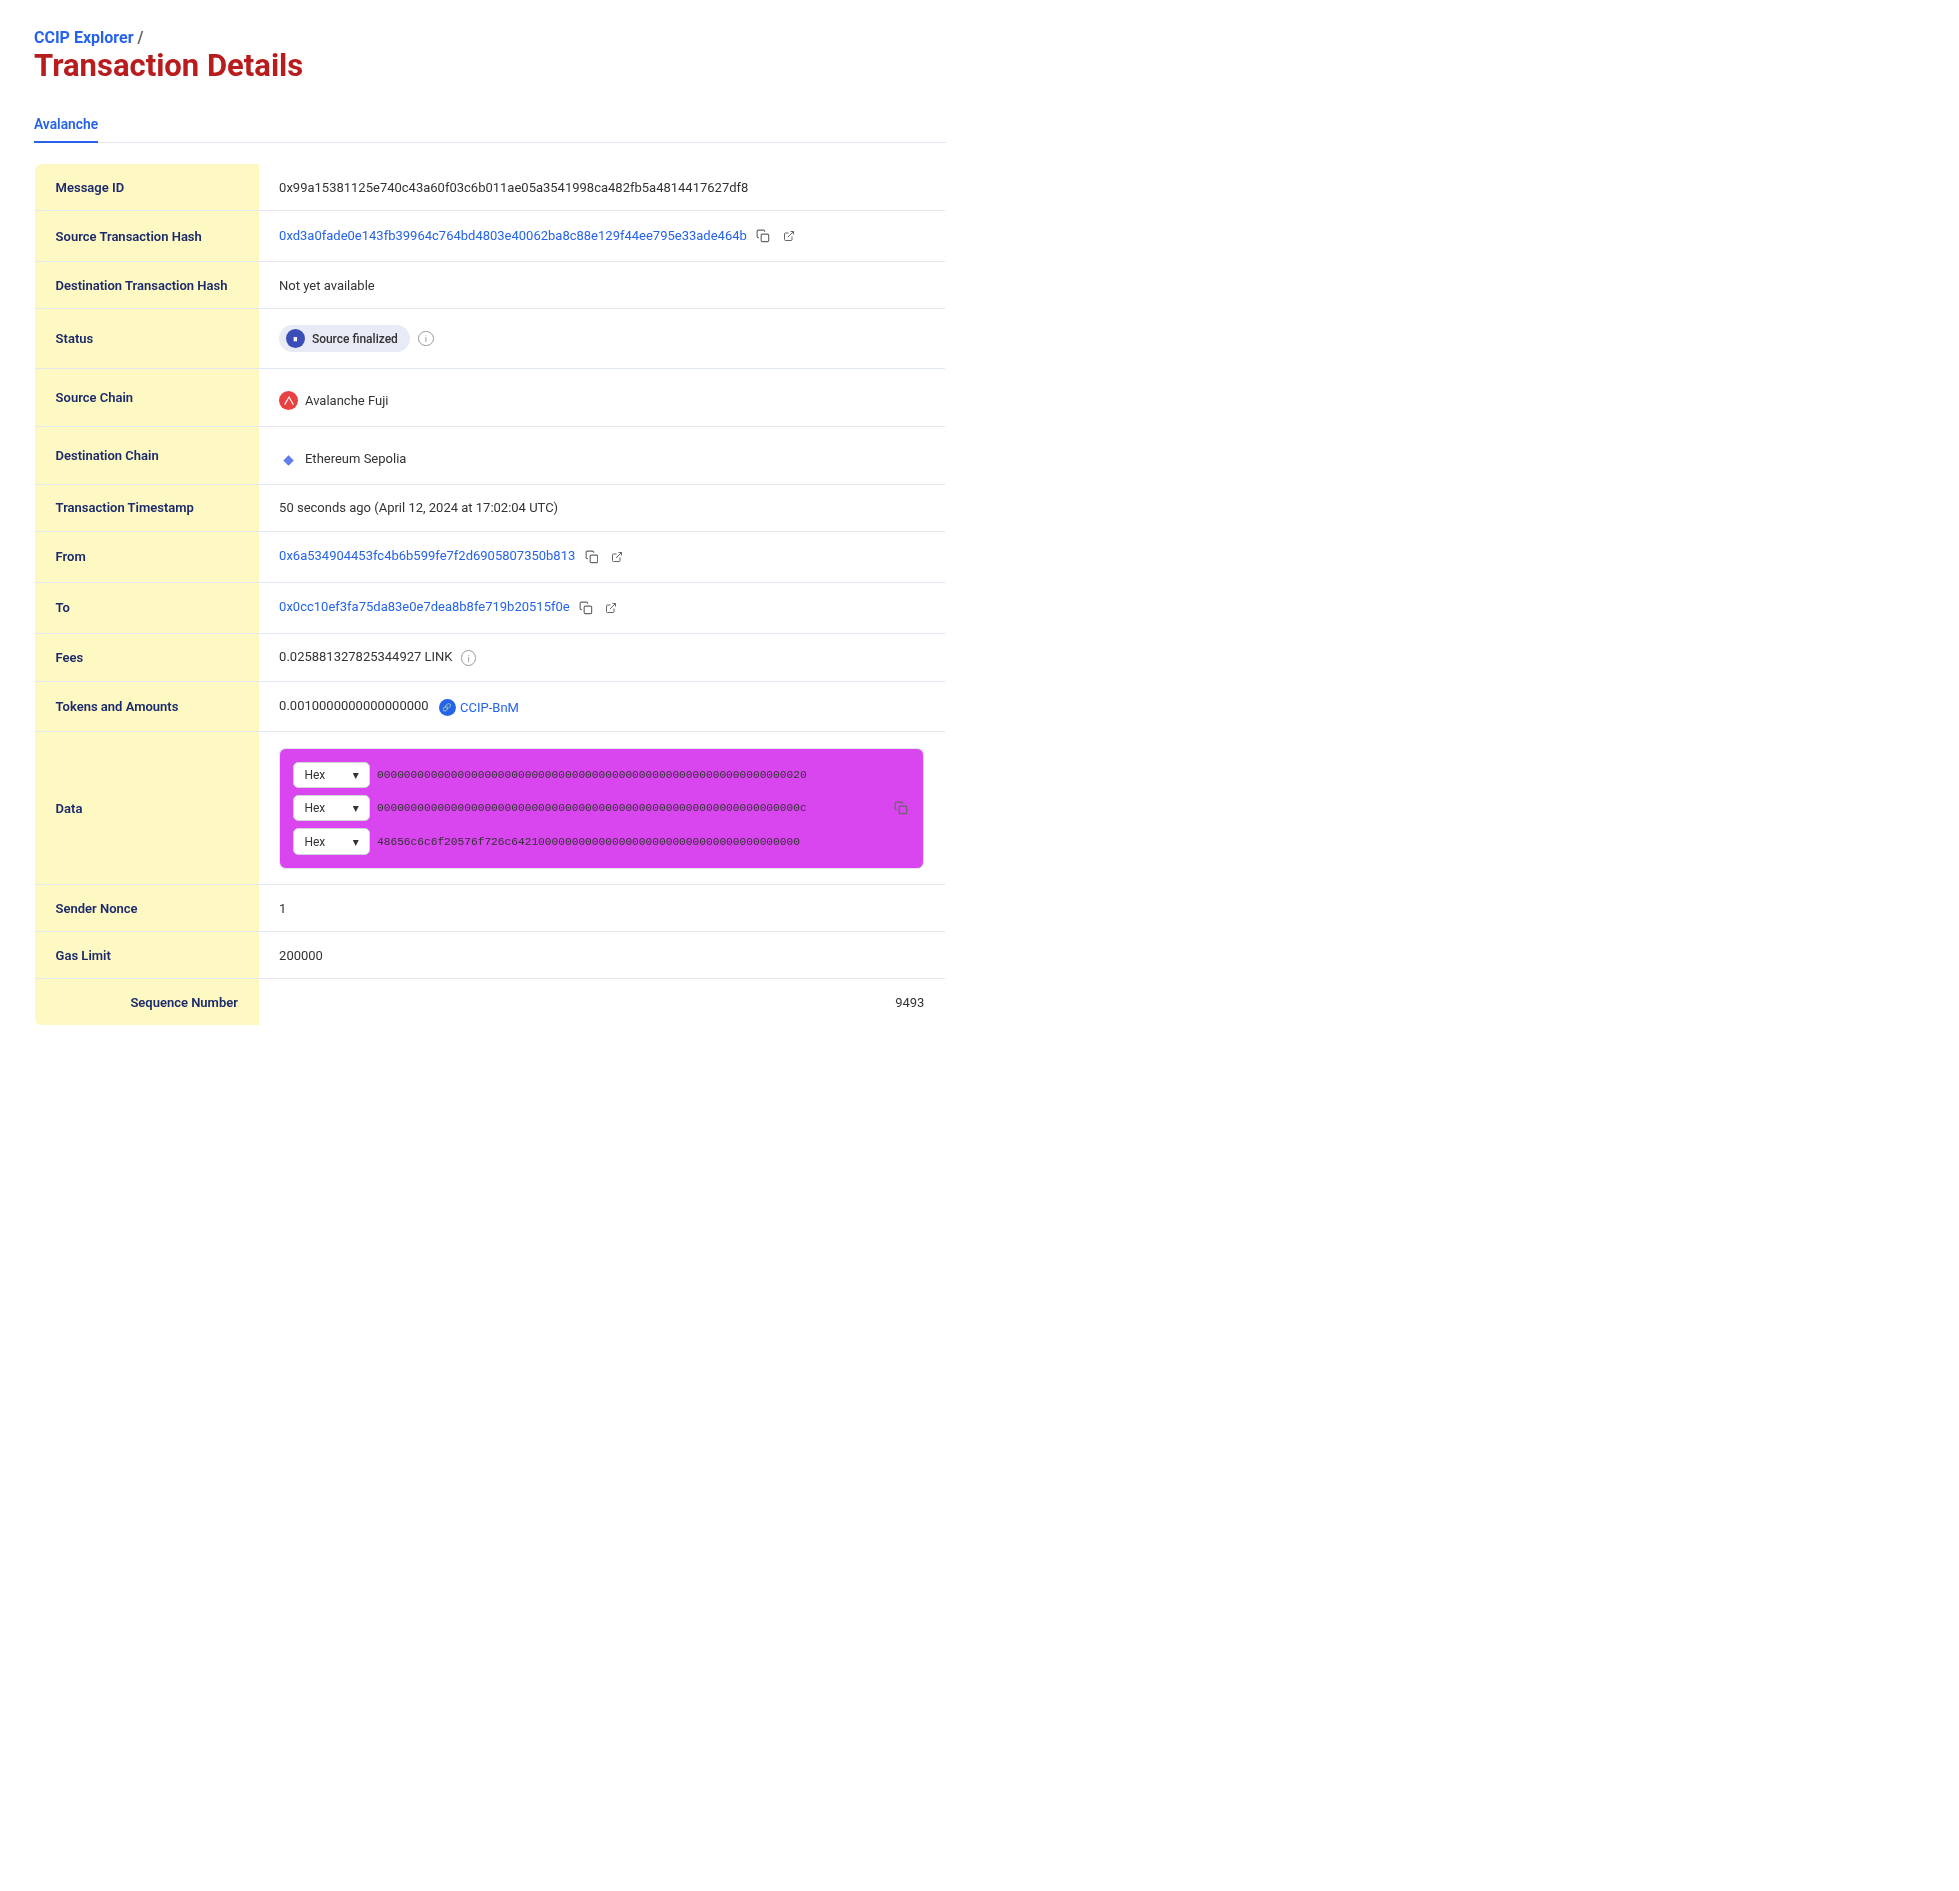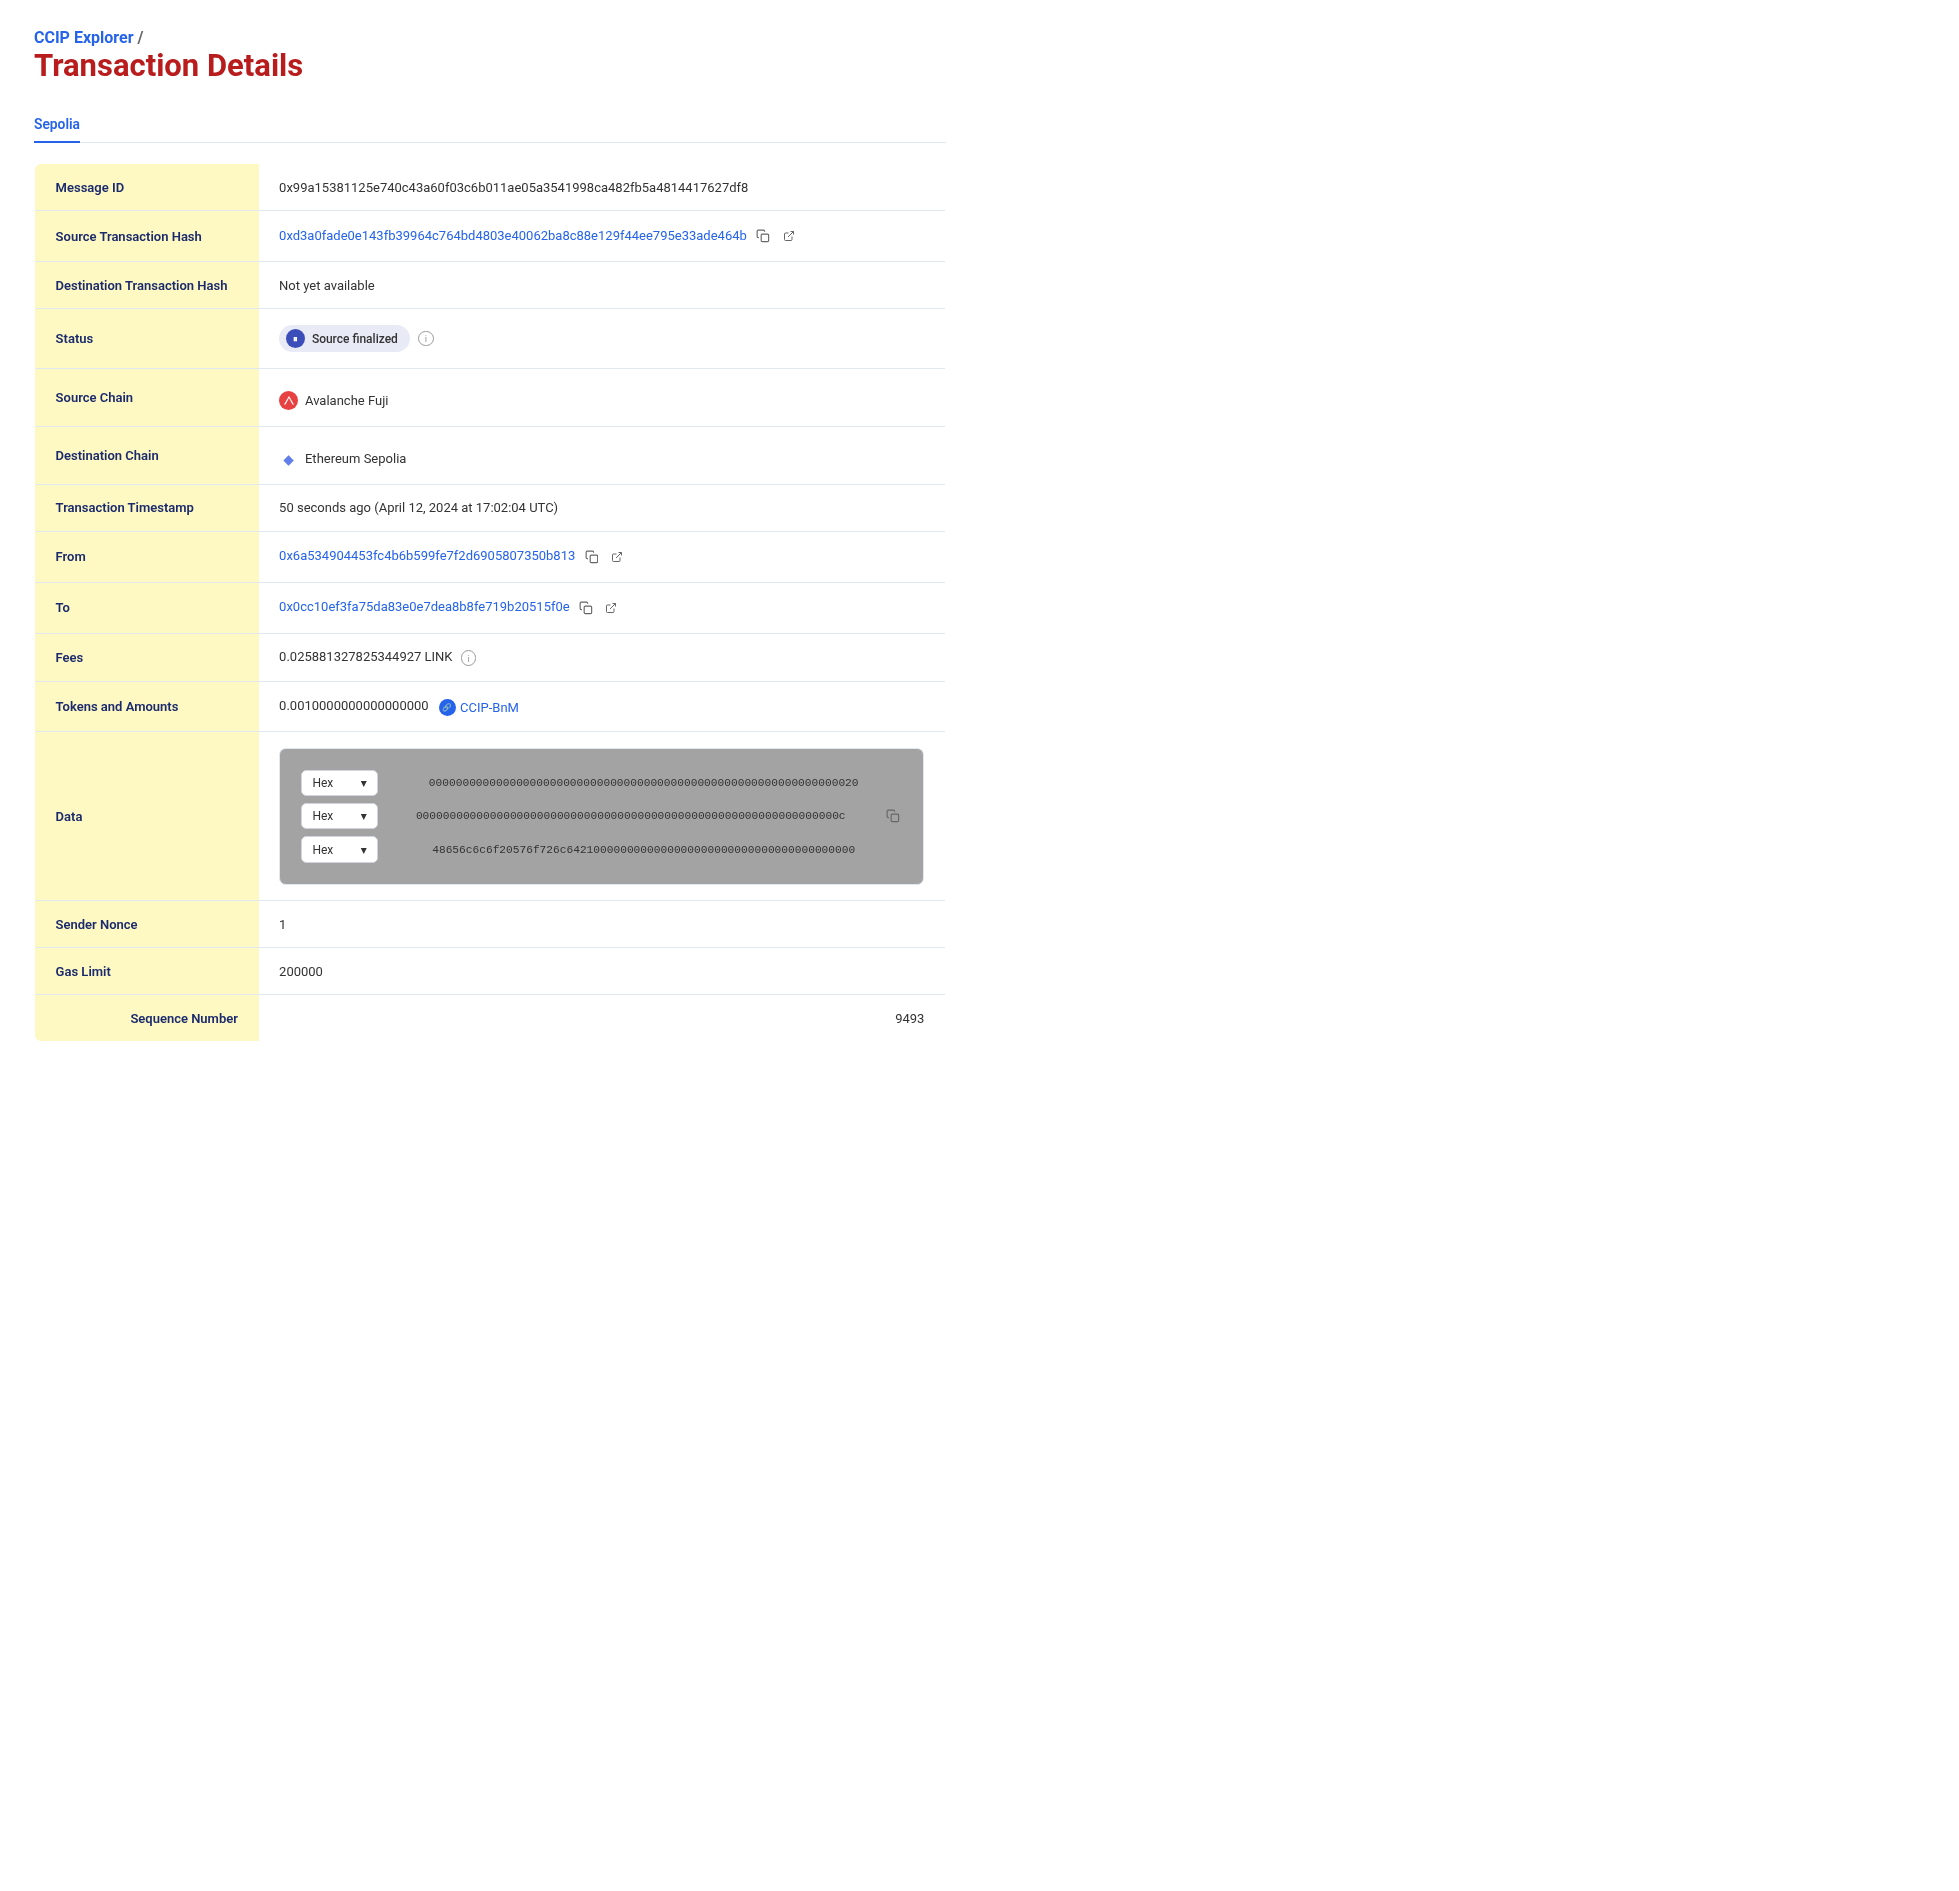--- a/index.html
+++ b/index.html
@@ -186,40 +186,39 @@
       font-size: 11.2px;
       color: #333;
       flex: 1;
       overflow: hidden;
       text-overflow: ellipsis;
       white-space: nowrap;
     }
     .data-outer {
       border: 0.9px solid #e2e8f0;
       border-radius: 6.9px;
-      padding: 21px;
-      background: #a3a3a3;
+      padding: 13px;
+      background: #d946ef;
       width: 100%;
-      text-align: center;
     }
   </style>
 </head>
 <body>
 
 <div>
   <span class="breadcrumb">
     <a class="link-blue">CCIP Explorer</a>
     <span> / </span>
   </span>
 </div>
 
 <h1 class="page-title">Transaction Details</h1>
 
 <div class="tabs">
-  <div class="tab">Sepolia</div>
+  <div class="tab">Avalanche</div>
 </div>
 
 <table class="details-table">
   <tbody>
 
     <tr>
       <td>Message ID</td>
       <td>0x99a15381125e740c43a60f03c6b011ae05a3541998ca482fb5a4814417627df8</td>
     </tr>
 

